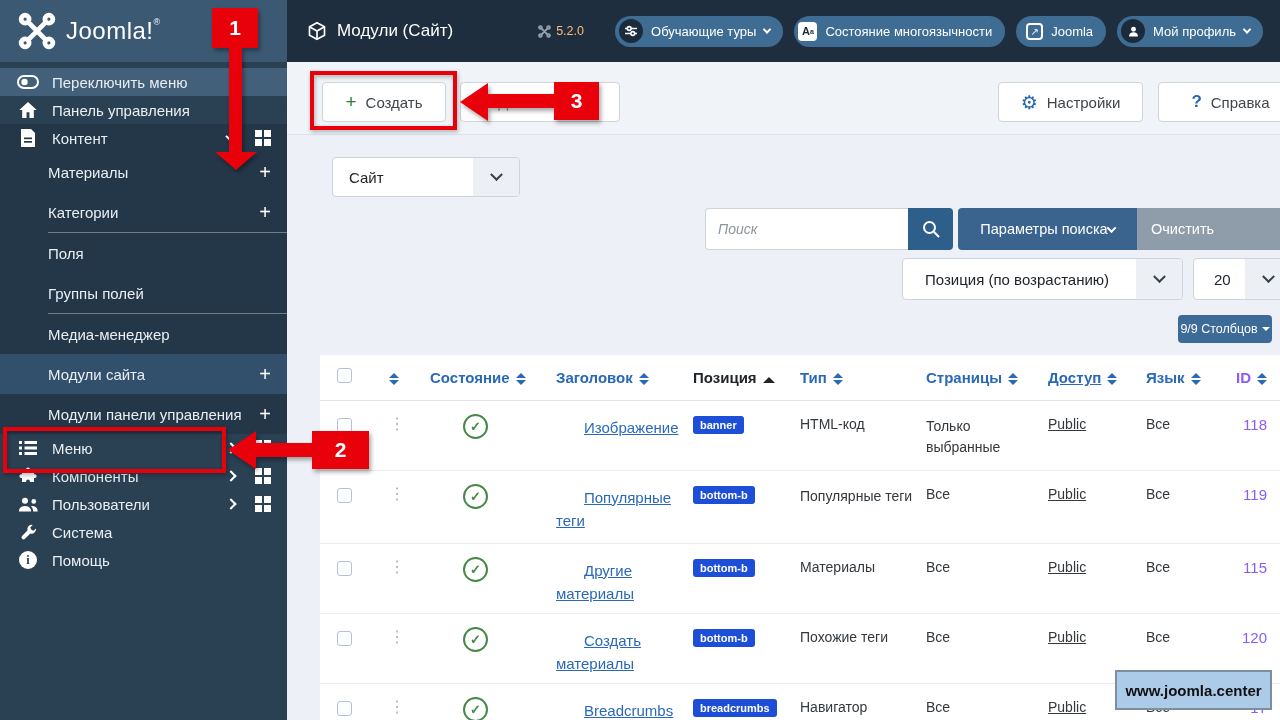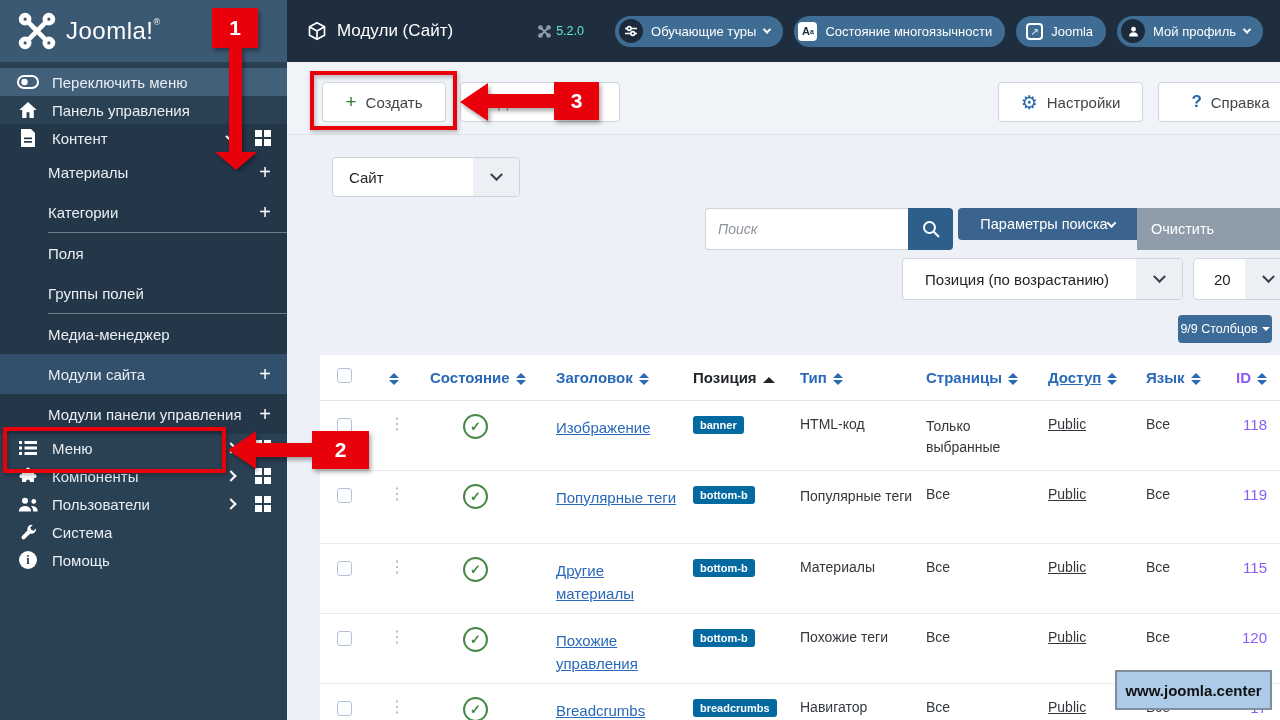--- a/index.html
+++ b/index.html
@@ -5,21 +5,21 @@
   * { margin:0; padding:0; box-sizing:border-box; }
   html,body { width:1280px; height:720px; overflow:hidden; font-family:"Liberation Sans", sans-serif; background:#edf1f7; }
 
   
   .header { position:absolute; top:0; left:0; width:1280px; height:62px; background:#1e2e3f; display:flex; z-index:10; }
   .logo-sec { width:287px; height:62px; background:#3c5974; display:flex; align-items:center; padding-left:18px; gap:10px; flex:none; }
   .logo-text { color:#fff; font-size:24px; letter-spacing:.5px; }
   .logo-reg { color:#fff; font-size:9px; vertical-align:top; }
   .title-sec { flex:1; display:flex; align-items:center; padding-left:20px; }
   .page-title { color:#fff; font-size:17px; font-weight:500; margin-left:10px; }
-  .version { display:flex; align-items:center; gap:5px; margin-left:85px; color:#5eead4; font-size:12.5px; }
+  .version { display:flex; align-items:center; gap:5px; margin-left:85px; color:#fdba74; font-size:12.5px; }
   .pills { margin-left:auto; margin-right:17px; display:flex; gap:11px; align-items:center; }
   .pill { height:31px; border-radius:16px; background:#3f6c93; color:#fff; font-size:13px; display:flex; align-items:center; gap:8px; padding:0 13px 0 4px; }
   .pill.no-circ { padding-left:10px; }
   .pill-circ { width:24px; height:24px; border-radius:50%; background:#1c2b3b; display:flex; align-items:center; justify-content:center; flex:none; }
   .pill-sq { width:19px; height:19px; background:#fff; border-radius:4px; color:#1c2b3b; font-weight:bold; font-size:11px; display:flex; align-items:center; justify-content:center; flex:none; }
   .pill-ext { width:17px; height:17px; border:2px solid #fff; border-radius:4px; color:#fff; font-size:10px; display:flex; align-items:center; justify-content:center; flex:none; }
   .chev { width:8px; height:8px; border-right:2px solid #fff; border-bottom:2px solid #fff; display:inline-block; flex:none; }
   .chev.down { transform:rotate(45deg) translate(-1px,-1px); }
   .chev.right { transform:rotate(-45deg); }
   .chev.sm { width:6px; height:6px; }
@@ -57,21 +57,21 @@
   .caret-dark { width:9px; height:9px; border-right:2.5px solid #39404a; border-bottom:2.5px solid #39404a; transform:rotate(45deg) translate(-2px,-2px); }
   .sel-client { left:45px; top:95px; width:188px; height:40px; }
   .sel-sort { left:615px; top:196px; width:281px; height:42px; }
   .sel-sort .val { padding-left:22px; }
   .sel-limit { left:906px; top:196px; width:99px; height:42px; }
   .sel-limit .val { padding-left:20px; }
 
   .search-input { position:absolute; left:418px; top:146px; width:203px; height:42px; border:1px solid #ced4da; border-right:none; border-radius:4px 0 0 4px; padding:0 12px; font-size:14px; font-family:"Liberation Sans",sans-serif; color:#212529; }
   .search-input::placeholder { font-style:italic; color:#8d959d; }
   .search-btn { position:absolute; left:621px; top:146px; width:45px; height:42px; background:#2d5f8a; border:none; border-radius:0 4px 4px 0; display:flex; align-items:center; justify-content:center; }
-  .btn-search-opts { position:absolute; left:671px; top:146px; width:179px; height:32px; background:#3a648e; border-radius:4px 0 0 4px; color:#fff; font-size:14.5px; display:flex; align-items:center; justify-content:center; }
+  .btn-search-opts { position:absolute; left:671px; top:146px; width:179px; height:42px; background:#3a648e; border-radius:4px 0 0 4px; color:#fff; font-size:14.5px; display:flex; align-items:center; justify-content:center; }
   .btn-search-opts .chev { width:7px; height:7px; }
   .btn-clear { position:absolute; left:850px; top:146px; width:155px; height:42px; background:#8f9dab; color:#fff; font-size:14.5px; display:flex; align-items:center; padding-left:14px; }
   .btn-columns { position:absolute; left:891px; top:253px; width:94px; height:28px; background:#3d6b97; border-radius:4px; color:#fff; font-size:12.5px; display:flex; align-items:center; justify-content:center; gap:4px; }
 
   
   .table-wrap { position:absolute; left:33px; top:293px; width:960px; bottom:-40px; background:#fff; }
   table { border-collapse:collapse; width:960px; table-layout:fixed; }
   th, td { vertical-align:top; text-align:left; font-weight:normal; }
   thead th { height:45px; vertical-align:middle; font-size:15px; font-weight:bold; color:#2a69b8; border-bottom:1px solid #dfe3e8; }
   thead th.dark { color:#212529; }
@@ -84,22 +84,22 @@
   .pad6 { padding-left:9px; } .pad7 { padding-left:10px; } .pad8 { padding-left:12px;text-decoration:underline; } .pad9 { padding-left:10px; }
   .c10 { text-align:right; padding-right:13px; font-size:15px; color:#8b5cf6; }
   .checkbox { width:15px; height:15px; border:1px solid #b5c2d6; border-radius:3px; background:#fcfdff; display:inline-block; margin-left:17px; }
   td .checkbox { margin-top:2px; }
   .sort-pair { display:inline-flex; flex-direction:column; gap:2px; vertical-align:middle; margin-left:6px; }
   .tri-up { width:0; height:0; border-left:5px solid transparent; border-right:5px solid transparent; border-bottom:5px solid #2a69b8; }
   .tri-down { width:0; height:0; border-left:5px solid transparent; border-right:5px solid transparent; border-top:5px solid #2a69b8; }
   .tri-up.dark { border-bottom-color:#212529; border-left-width:6px; border-right-width:6px; border-bottom-width:6px; display:inline-block; margin-left:6px; }
   .dots { color:#aab2ba; font-size:16px; padding-left:16px; line-height:14px; }
   .status-ok { width:25px; height:25px; border:2px solid #478847; border-radius:50%; color:#478847; font-size:13px; font-weight:bold; display:flex; align-items:center; justify-content:center; margin-left:45px; margin-top:-2px; }
-  a.mod-link { color:#2a69b8; text-decoration:underline; font-size:15px; line-height:1.55; }
-  .badge { background:#0369a1; color:#fff; font-size:11px; font-weight:bold; padding:3px 7px; border-radius:3px; display:inline-block; }
+  a.mod-link { color:#2a69b8; text-decoration:underline; font-size:15px; line-height:1.55;margin-left:28px; }
+  .badge { background:#1d4ed8; color:#fff; font-size:11px; font-weight:bold; padding:3px 7px; border-radius:3px; display:inline-block; }
   .cell-2l { line-height:1.5; }
 
   
   .anno { position:absolute; z-index:100; filter:drop-shadow(2px 3px 2px rgba(0,0,0,.35)); }
   .anno-box { position:absolute; background:#e8000b; color:#fff; font-size:21px; font-weight:bold; display:flex; align-items:center; justify-content:center; }
   .anno-rect { position:absolute; border:4px solid #e8000b; z-index:99; filter:drop-shadow(1px 2px 2px rgba(0,0,0,.3)); }
   .shaft { position:absolute; background:#e8000b; }
   .head-down { position:absolute; width:0; height:0; border-left:21px solid transparent; border-right:21px solid transparent; border-top:18px solid #e8000b; }
   .head-left { position:absolute; width:0; height:0; border-top:19px solid transparent; border-bottom:19px solid transparent; border-right:28px solid #e8000b; }
 
@@ -472,21 +472,21 @@
           <td class="pad8">Public</td>
           <td class="pad9">Все</td>
           <td class="c10">115</td>
         </tr>
         <tr class="r4">
           <td><span class="checkbox"></span></td>
           <td><span class="dots">⋮</span></td>
           <td>
               <span class="status-ok">✓</span>
             </td>
-          <td class="pad4"><a class="mod-link">Похожие управления</a></td>
+          <td class="pad4"><a class="mod-link">Создать материалы</a></td>
           <td class="pad5"><span class="badge">bottom-b</span></td>
           <td class="pad6">Похожие теги</td>
           <td class="pad7">Все</td>
           <td class="pad8">Public</td>
           <td class="pad9">Все</td>
           <td class="c10">120</td>
         </tr>
         <tr class="r5">
           <td><span class="checkbox"></span></td>
           <td><span class="dots">⋮</span></td>

